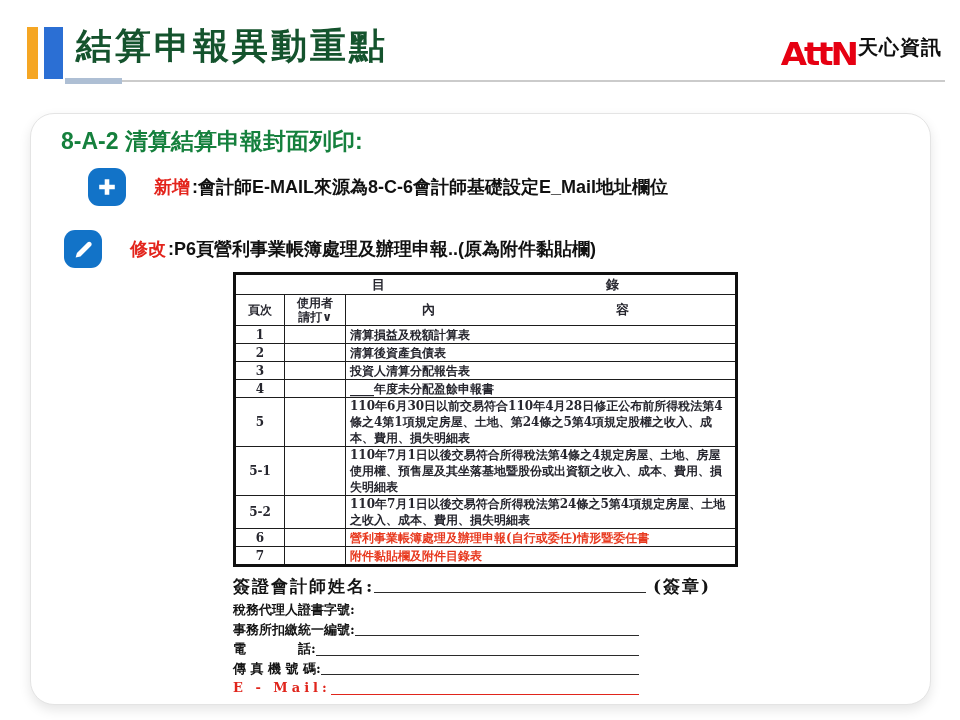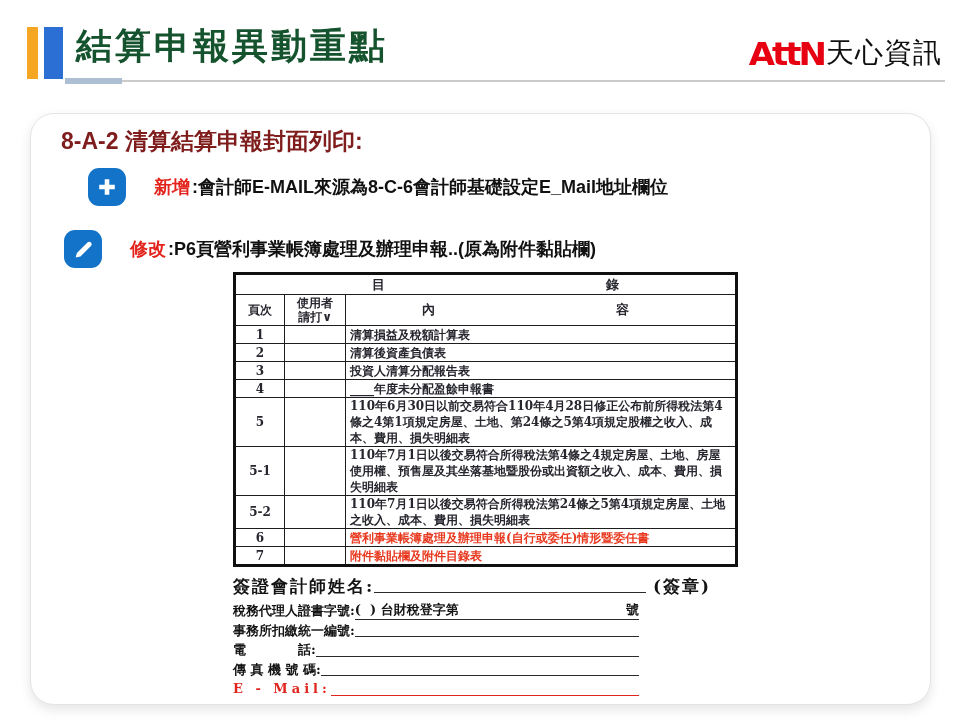--- a/index.html
+++ b/index.html
@@ -10,26 +10,26 @@
   
   .bar-orange{position:absolute;left:27px;top:27px;width:11px;height:52px;background:#F5A623;}
   .bar-blue{position:absolute;left:44px;top:27px;width:19px;height:52px;background:#2B6FD4;}
   .page-title{position:absolute;left:76px;top:22px;margin:0;font-size:36px;font-weight:bold;
     letter-spacing:3px;color:#14532d;}
   .hdr-underline-accent{position:absolute;left:65px;top:78px;width:57px;height:6px;background:#AEBFD4;}
   .hdr-underline{position:absolute;left:122px;top:80px;width:823px;height:2px;background:#cbcbcb;}
   .logo{position:absolute;right:18px;top:34px;display:flex;gap:2px;}
   .logo-mark{color:#E60012;font-weight:900;font-size:34px;letter-spacing:-3px;
     font-family:"DejaVu Sans",sans-serif;transform:scaleY(.95);}
-  .logo-text{font-size:28px;font-weight:400;color:#0f0f0f;letter-spacing:1px;}
+  .logo-text{font-size:20px;font-weight:700;color:#0f0f0f;letter-spacing:1px;}
   
   .content-box{position:absolute;left:30px;top:113px;width:899px;height:590px;background:#fff;
     border:1px solid #e4e4e4;border-radius:24px;
     box-shadow:0 5px 12px rgba(0,0,0,.10);}
-  .section-heading{position:absolute;left:30px;top:12px;font-size:23px;font-weight:bold;color:#7f1d1d;}
+  .section-heading{position:absolute;left:30px;top:12px;font-size:23px;font-weight:bold;color:#15803d;}
   .bullet{position:absolute;left:33px;display:flex;align-items:center;gap:28px;}
   .bullet.b1{top:54px;padding-left:24px;} .bullet.b2{top:116px;}
   .bullet-icon{width:38px;height:38px;border-radius:11px;background:#1273C8;flex:0 0 38px;
     display:flex;align-items:center;justify-content:center;}
   .bullet-text{font-size:18px;font-weight:bold;color:#111;}
   .bullet-label{color:#E3241C;margin-right:2px;}
   
   .doc{position:absolute;left:202px;top:158px;width:505px;font-family:"DejaVu Serif",serif;}
   table.toc{width:505px;border-collapse:collapse;border:3px solid #101010;table-layout:fixed;}
   table.toc td{border:1px solid #1d1d1d;padding:0 4px;font-size:12px;font-weight:600;
@@ -179,24 +179,20 @@
           <div class="form-row lg">
     <span class="f-label">簽證會計師姓名:</span>
     <span class="f-line">
       <span class="f-fill"></span>
       <span class="f-tail"></span>
     </span>
     <span class="f-suffix">(簽章)</span>
   </div>
           <div class="form-row">
     <span class="f-label">稅務代理人證書字號:</span>
-    <span class="f-line">
-      <span class="f-fill">(  ) 台財稅登字第</span>
-      <span class="f-tail">號</span>
-    </span>
 
   </div>
           <div class="form-row">
     <span class="f-label">事務所扣繳統一編號:</span>
     <span class="f-line">
       <span class="f-fill"></span>
       <span class="f-tail"></span>
     </span>
 
   </div>

